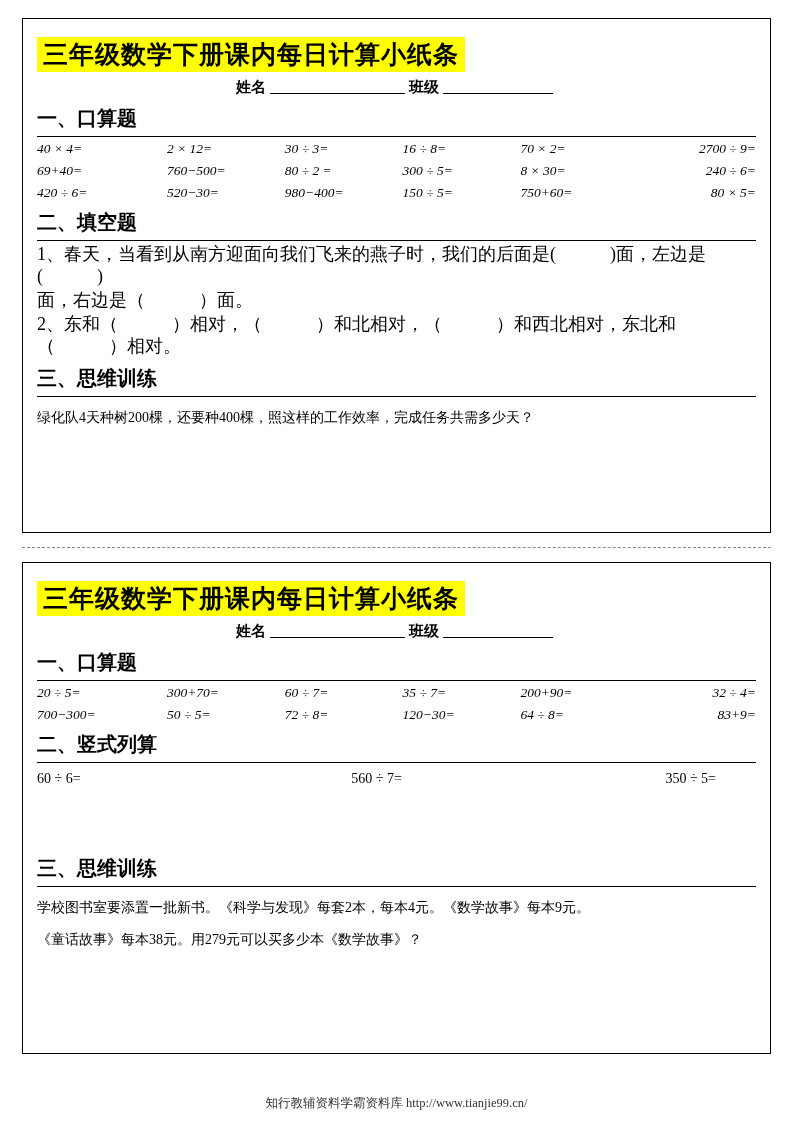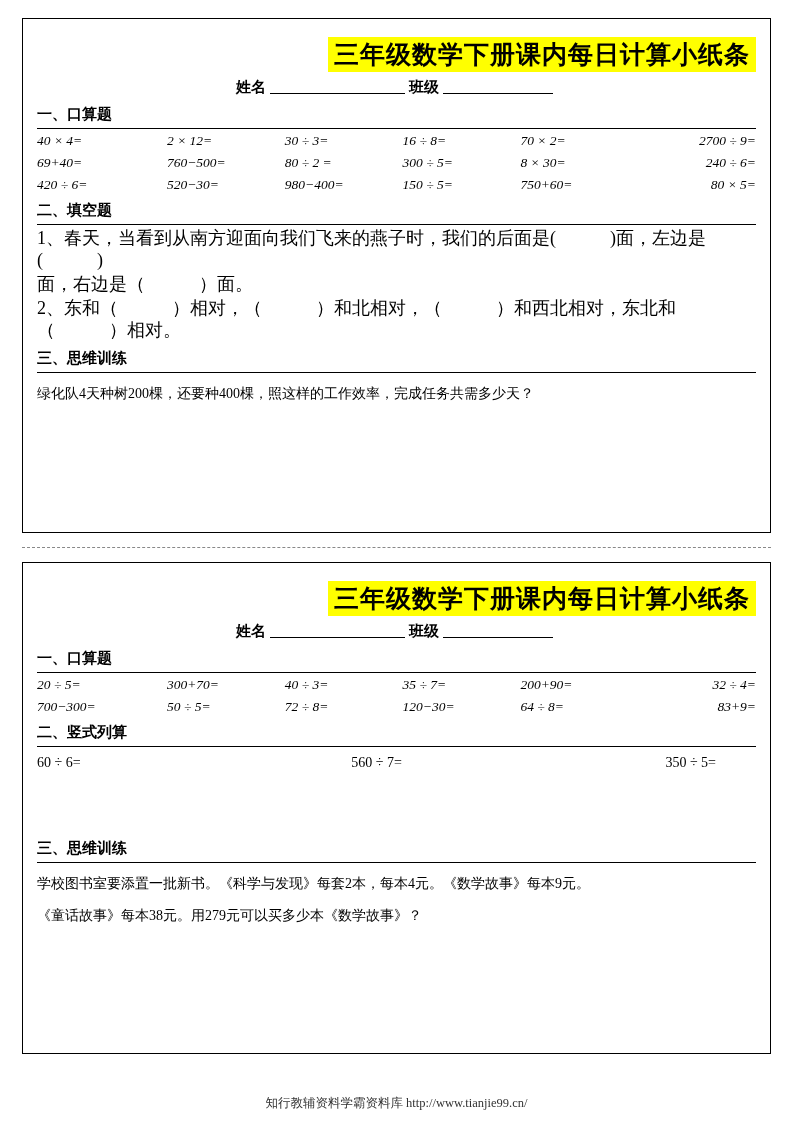--- a/index.html
+++ b/index.html
@@ -25,21 +25,21 @@
   .sheet {
     border: 1px solid #000;
     box-sizing: border-box;
     padding: 10px 14px 10px 14px;
     position: relative;
   }
   .sheet-1 { height: 515px; }
   .sheet-2 { height: 492px; }
 
   .title-wrap {
-    text-align: right;
+    text-align: left;
     margin-top: 8px;
     margin-bottom: 6px;
   }
   .title {
     display: inline-block;
     background: #ffff00;
     font-size: 25px;
     font-weight: bold;
     letter-spacing: 1px;
     padding: 1px 6px;
@@ -62,21 +62,21 @@
   }
   .nameline .blank2 {
     display: inline-block;
     border-bottom: 1px solid #000;
     width: 110px;
     margin: 0 4px;
     height: 15px;
     vertical-align: -2px;
   }
   .section-head {
-    font-size: 15px;
+    font-size: 20px;
     font-weight: bold;
     margin: 8px 0 4px 0;
   }
   .hr-thin {
     border: none;
     border-top: 1px solid #000;
     margin: 2px 0 0 0;
   }
   .calc-row {
     display: flex;
@@ -190,21 +190,21 @@
     <div class="nameline">
       <span>姓名</span><span class="blank"></span><span>班级</span><span class="blank2"></span>
     </div>
 
     <div class="section-head">一、口算题</div>
     <hr class="hr-thin">
 
     <div class="calc-row">
       <span class="cell c0">20 ÷ 5=</span>
       <span class="cell">300+70=</span>
-      <span class="cell">40 ÷ 3=</span>
+      <span class="cell">60 ÷ 7=</span>
       <span class="cell">35 ÷ 7=</span>
       <span class="cell">200+90=</span>
       <span class="cell rgt">32 ÷ 4=</span>
     </div>
     <div class="calc-row">
       <span class="cell c0">700−300=</span>
       <span class="cell">50 ÷ 5=</span>
       <span class="cell">72 ÷ 8=</span>
       <span class="cell">120−30=</span>
       <span class="cell">64 ÷ 8=</span>

